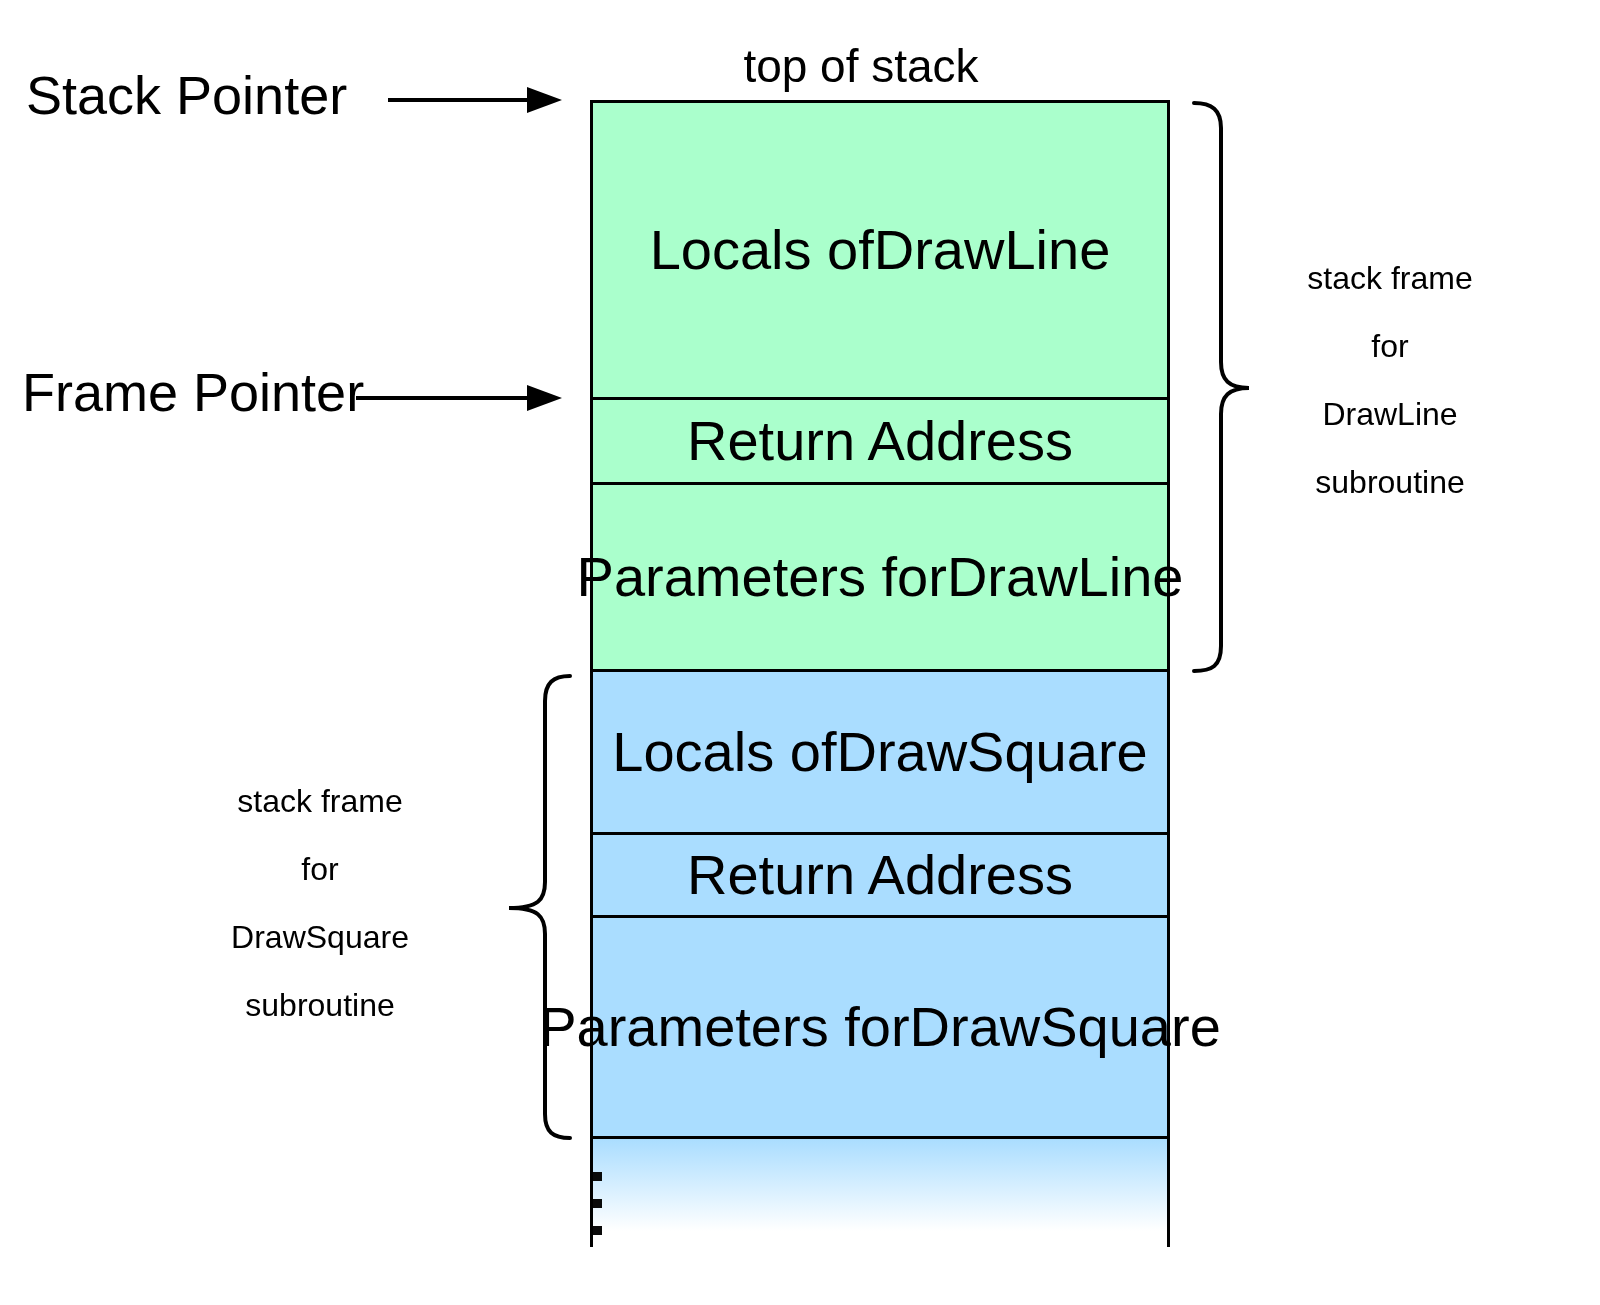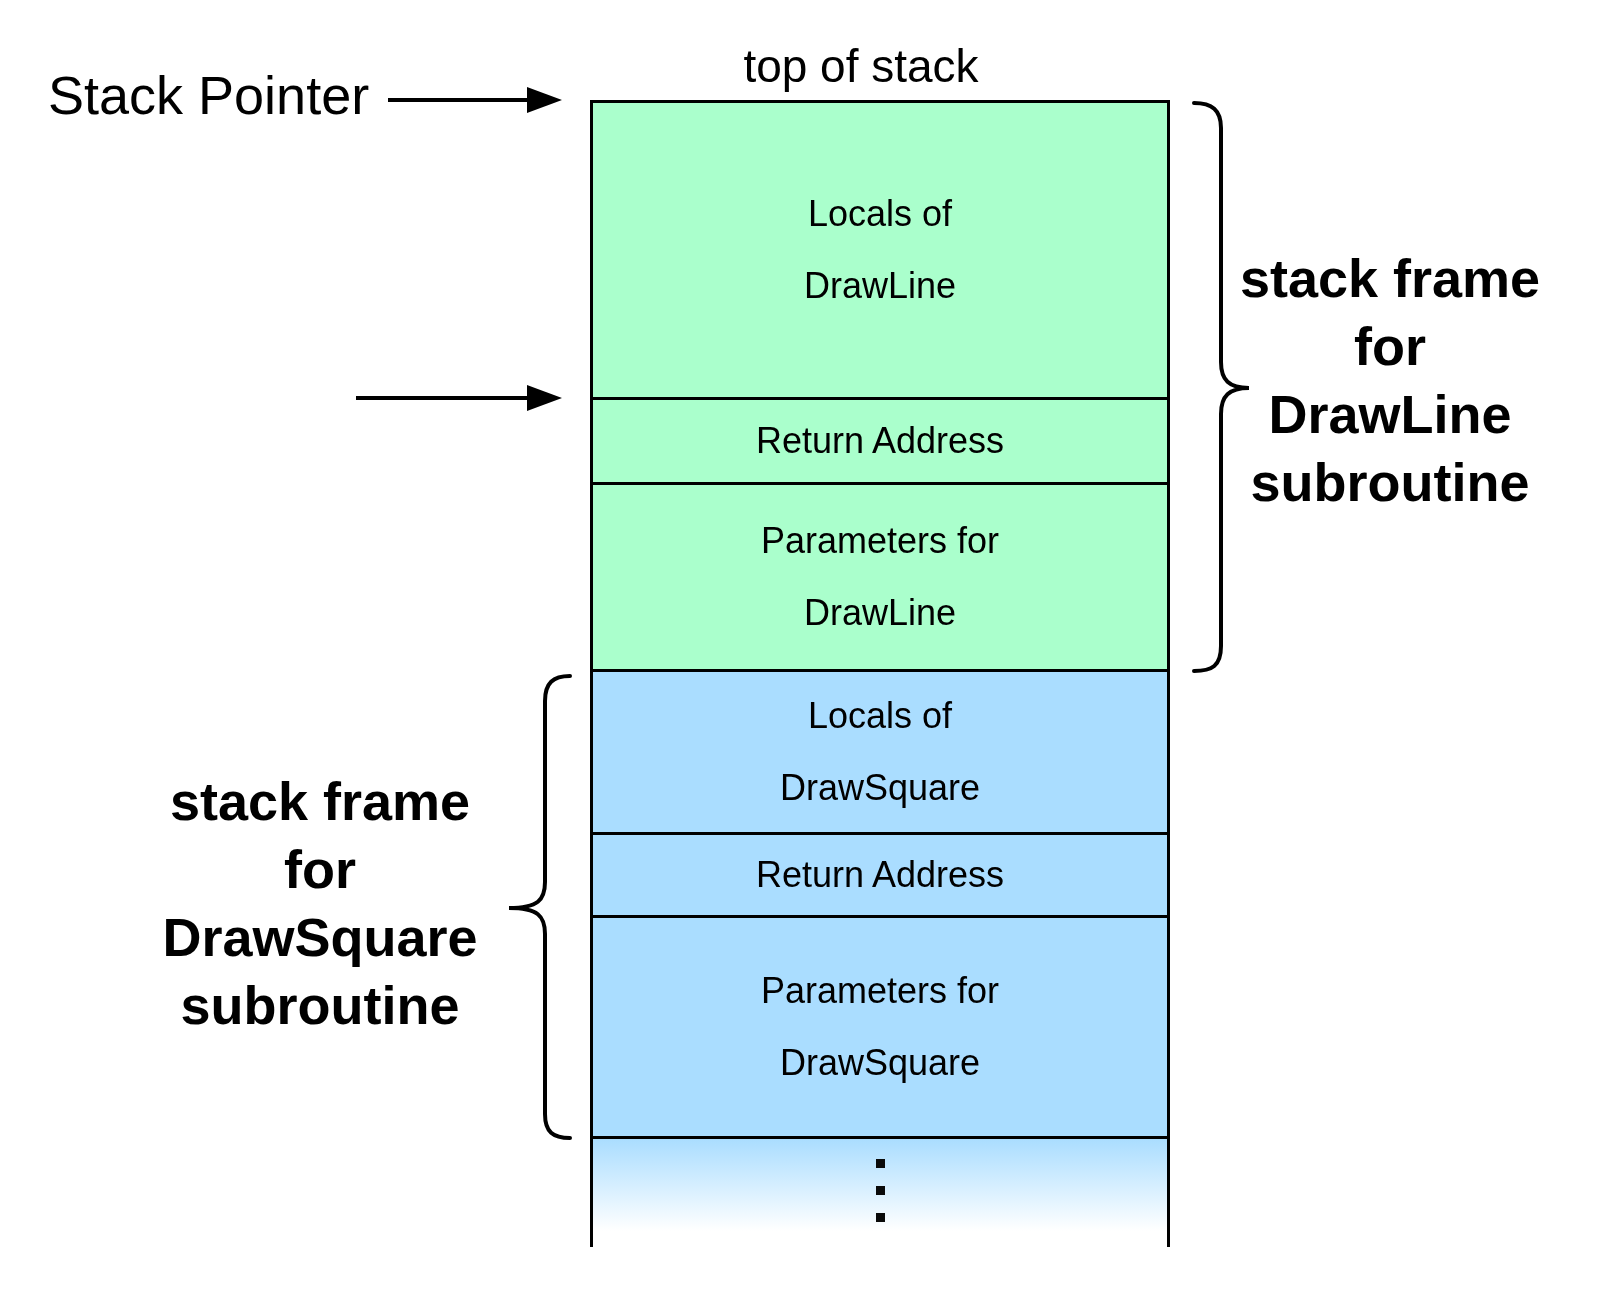--- a/index.html
+++ b/index.html
@@ -12,56 +12,57 @@
   .ptr-label{font-size:54px;line-height:60px;white-space:nowrap;}
   
   #top-of-stack{left:564px;top:40px;width:594px;text-align:center;font-size:46px;line-height:52px;}
   
   #stack-box{
     left:590px;top:100px;width:580px;height:1147px;box-sizing:border-box;
     border:3px solid #000;border-bottom:none;
   }
   .row{
     box-sizing:border-box;width:100%;border-bottom:3px solid #000;
-    display:flex;flex-direction:column;align-items:center;justify-content:center;
-    font-size:36px;text-align:center;
+    display:flex;flex-direction:row;align-items:center;justify-content:center;
+    font-size:56px;text-align:center;
   }
   .row-line{display:block;line-height:72px;white-space:nowrap;}
   .green{background:#aaffcc;}
   .blue{background:#aaddff;}
   #row-locals-drawline{height:297px;}
   #row-return-drawline{height:85px;}
   #row-params-drawline{height:187px;}
   #row-locals-drawsquare{height:163px;}
   #row-return-drawsquare{height:83px;}
   #row-params-drawsquare{height:221px;}
   #continuation-row{
     height:108px;border-bottom:none;
     background:linear-gradient(to bottom,#aaddff 0%,#ffffff 85%);
     justify-content:flex-start;
   }
   #ellipsis{display:flex;flex-direction:column;align-items:center;gap:18px;margin-top:20px;}
   .ellipsis-dot{width:9px;height:9px;background:#0a0a0a;}
   
-  .brace-caption{font-size:54px;line-height:68px;text-align:center;font-weight:bold;}
+  .brace-caption{font-size:32px;line-height:68px;text-align:center;}
   #caption-drawline{left:1190px;top:244px;width:400px;}
   #caption-drawsquare{left:118px;top:767px;width:404px;}
-  #stack-pointer-label{left:48px;top:65px;}
+  #stack-pointer-label{left:26px;top:65px;}
   #frame-pointer-label{left:22px;top:362px;}
   #overlay{left:0;top:0;pointer-events:none;}
 </style>
 </head>
 <body>
 
 <div id="canvas">
 
   <div id="top-of-stack" class="abs">top of stack</div>
 
   <div id="stack-pointer-label" class="abs ptr-label">Stack Pointer</div>
 
+  <div id="frame-pointer-label" class="abs ptr-label">Frame Pointer</div>
 
   <div id="stack-box" class="abs">
     <div id="row-locals-drawline" class="row green">
       <span class="row-line">Locals of</span>
       <span class="row-line">DrawLine</span>
     </div>
     <div id="row-return-drawline" class="row green">
       <span class="row-line">Return Address</span>
     </div>
     <div id="row-params-drawline" class="row green">

